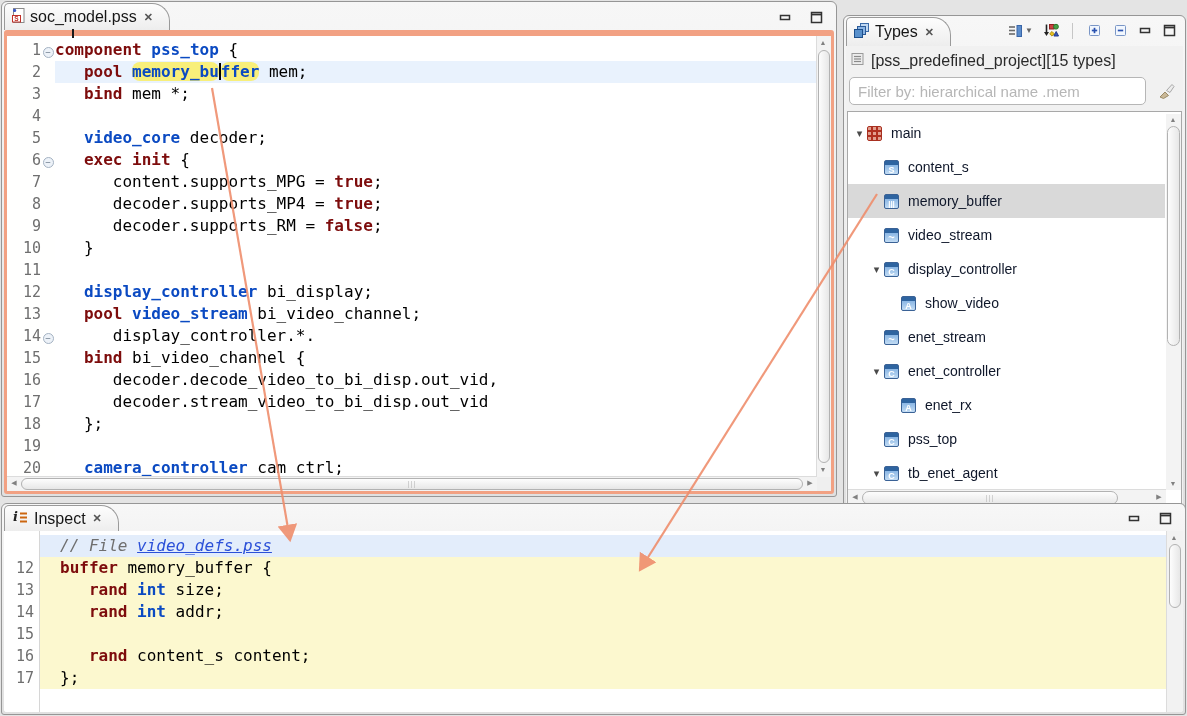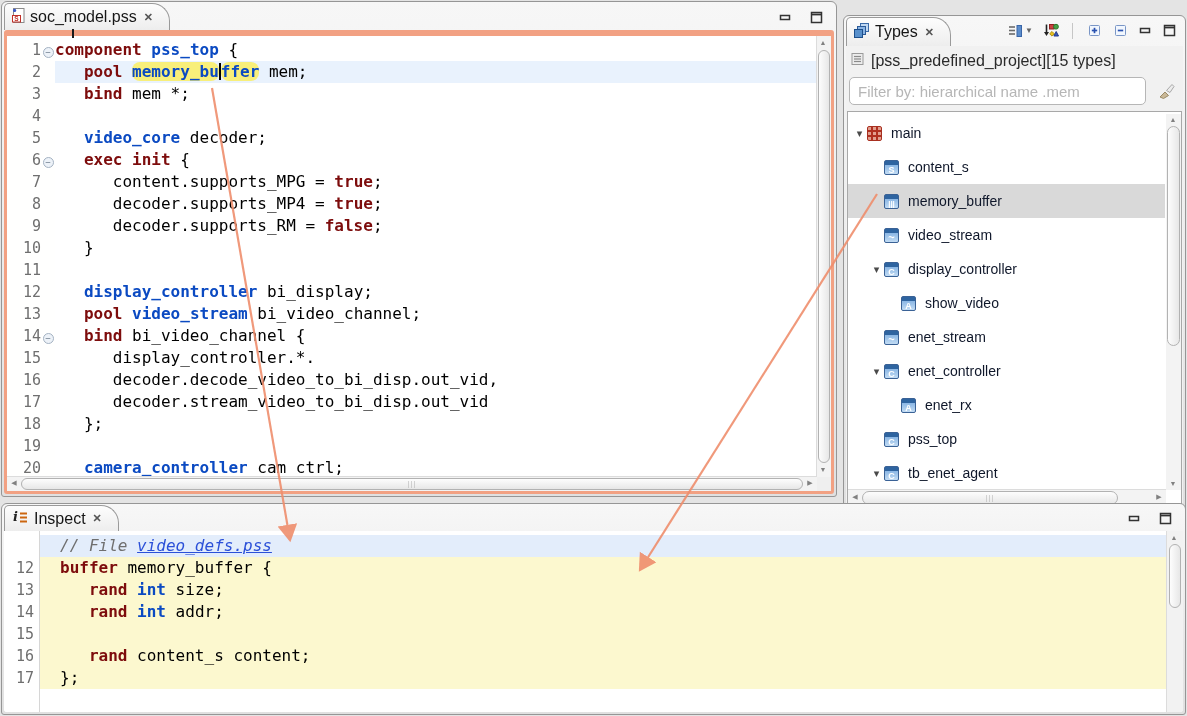--- a/index.html
+++ b/index.html
@@ -210,22 +210,22 @@
             <div class="crow"></div>
             <div class="crow"><span>   </span><span class="ty">video_core</span><span> decoder;</span></div>
             <div class="crow"><span>   </span><span class="kw">exec</span><span> </span><span class="kw">init</span><span> {</span></div>
             <div class="crow"><span>      content.supports_MPG = </span><span class="kw">true</span><span>;</span></div>
             <div class="crow"><span>      decoder.supports_MP4 = </span><span class="kw">true</span><span>;</span></div>
             <div class="crow"><span>      decoder.supports_RM = </span><span class="kw">false</span><span>;</span></div>
             <div class="crow"><span>   }</span></div>
             <div class="crow"></div>
             <div class="crow"><span>   </span><span class="ty">display_controller</span><span> bi_display;</span></div>
             <div class="crow"><span>   </span><span class="kw">pool</span><span> </span><span class="ty">video_stream</span><span> bi_video_channel;</span></div>
+            <div class="crow"><span>      display_controller.*.</span></div>
             <div class="crow"><span>   </span><span class="kw">bind</span><span> bi_video_channel {</span></div>
-            <div class="crow"><span>      display_controller.*.</span></div>
             <div class="crow"><span>      decoder.decode_video_to_bi_disp.out_vid,</span></div>
             <div class="crow"><span>      decoder.stream_video_to_bi_disp.out_vid</span></div>
             <div class="crow"><span>   };</span></div>
             <div class="crow"></div>
             <div class="crow"><span>   </span><span class="ty">camera_controller</span><span> cam ctrl;</span></div>
           </div>
       </div>
       <div class="vscroll">
         <div class="sarr" style="top:1px;left:0;">▲</div>
         <div class="vthumb" style="top:14px;bottom:14px;"></div>

